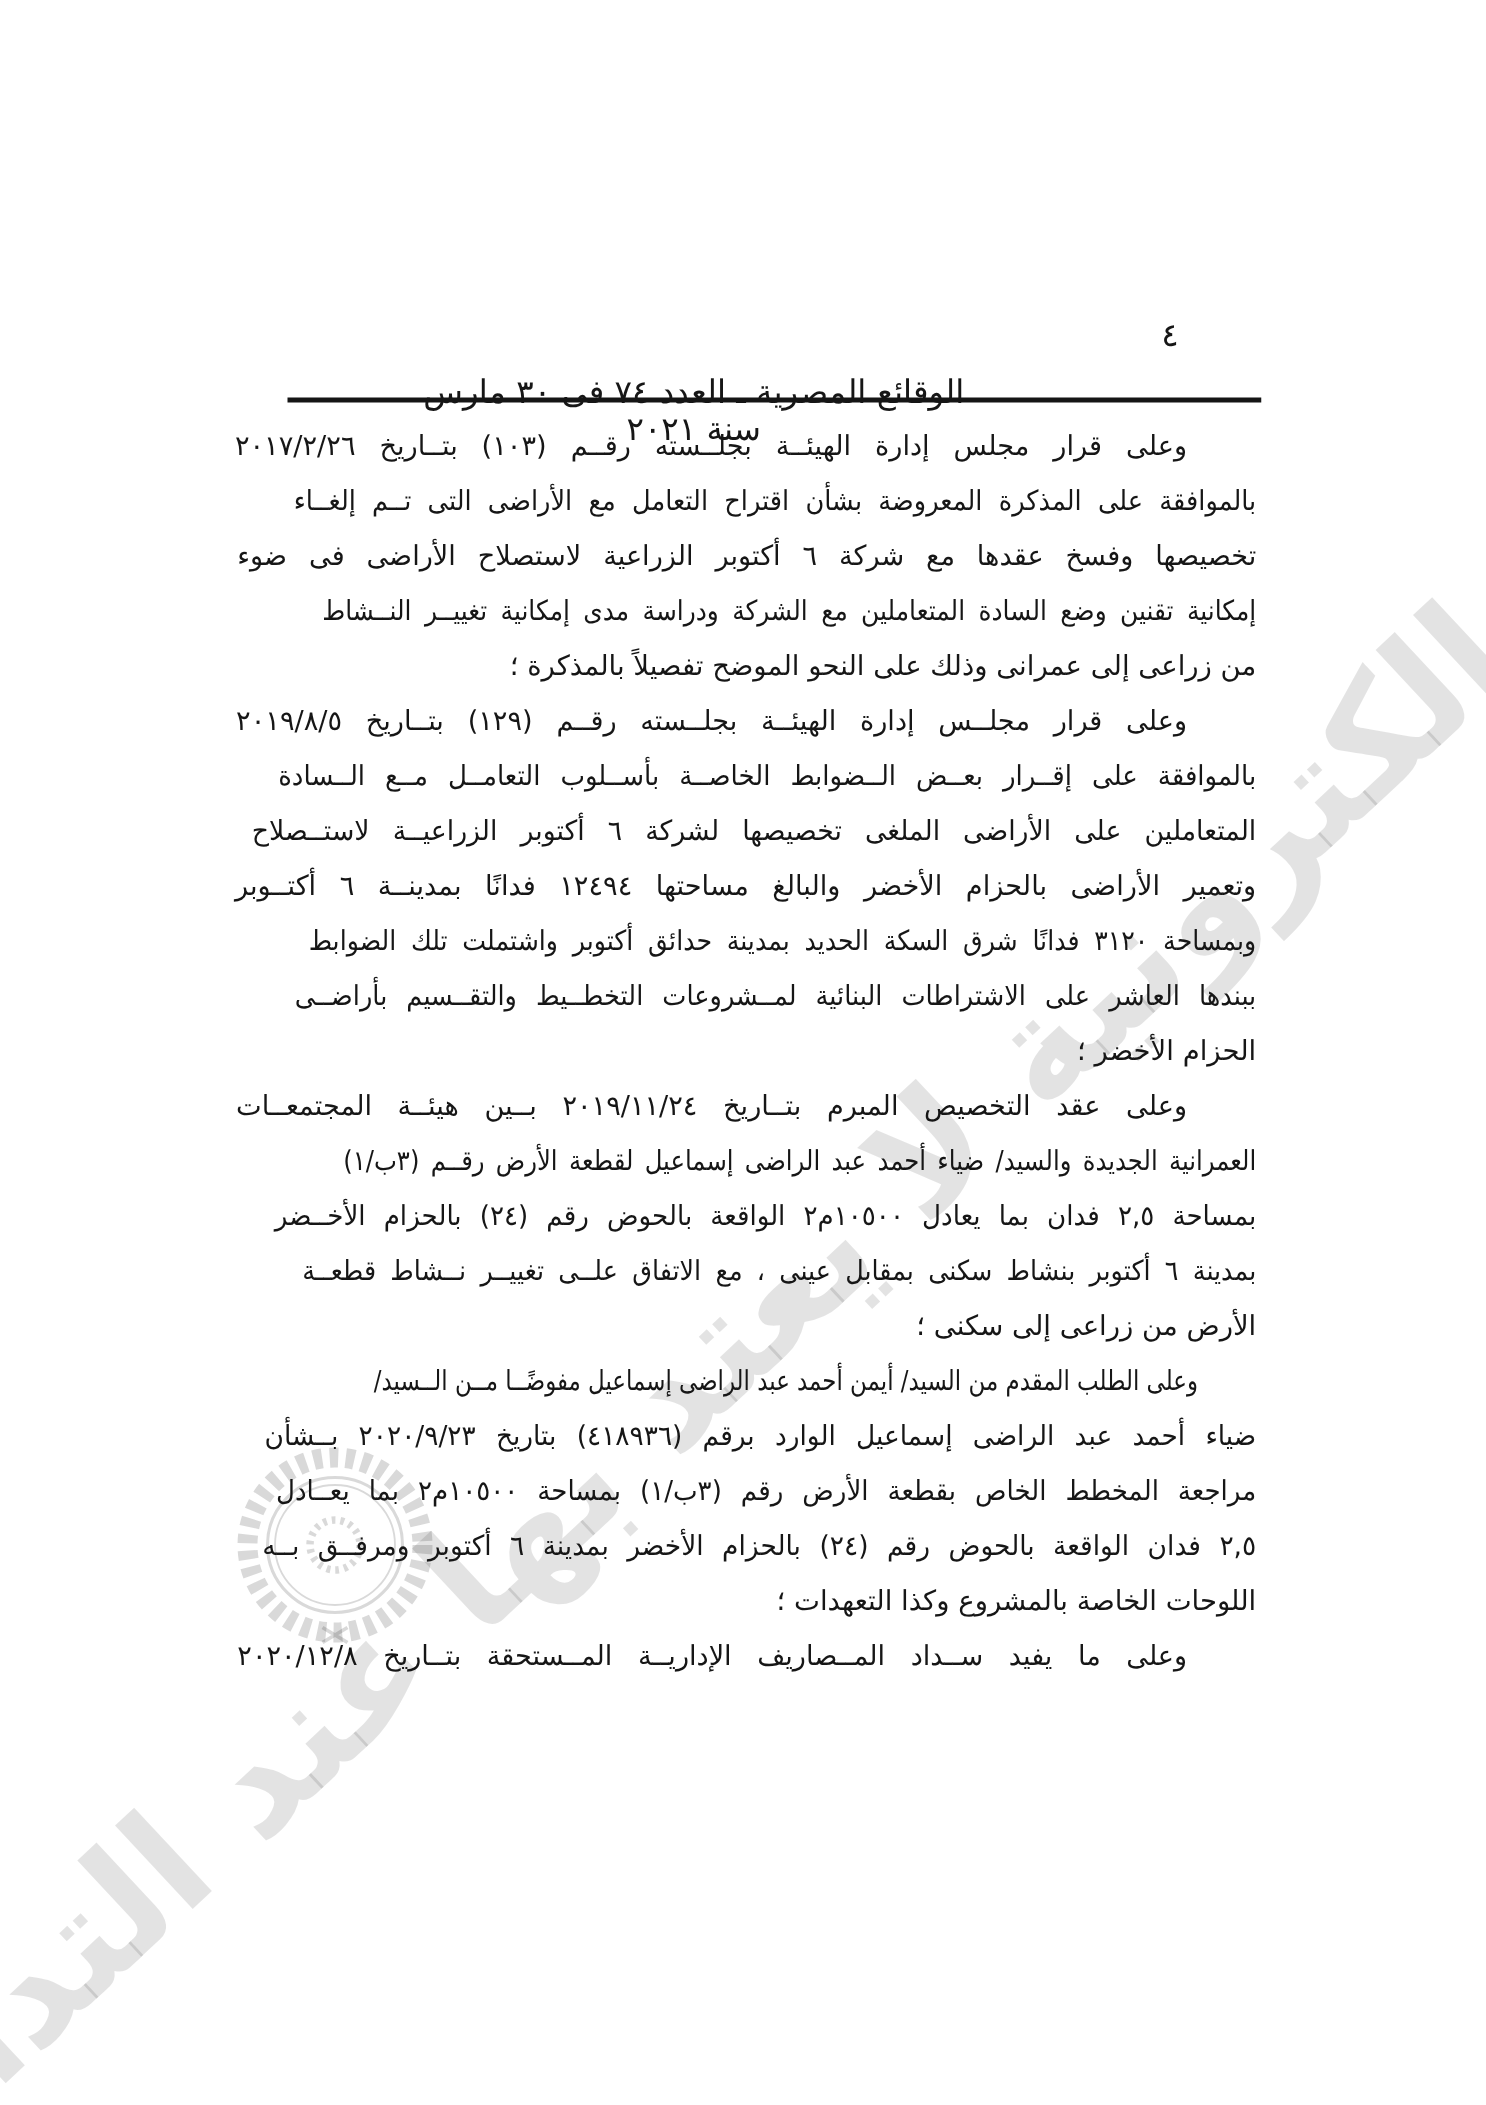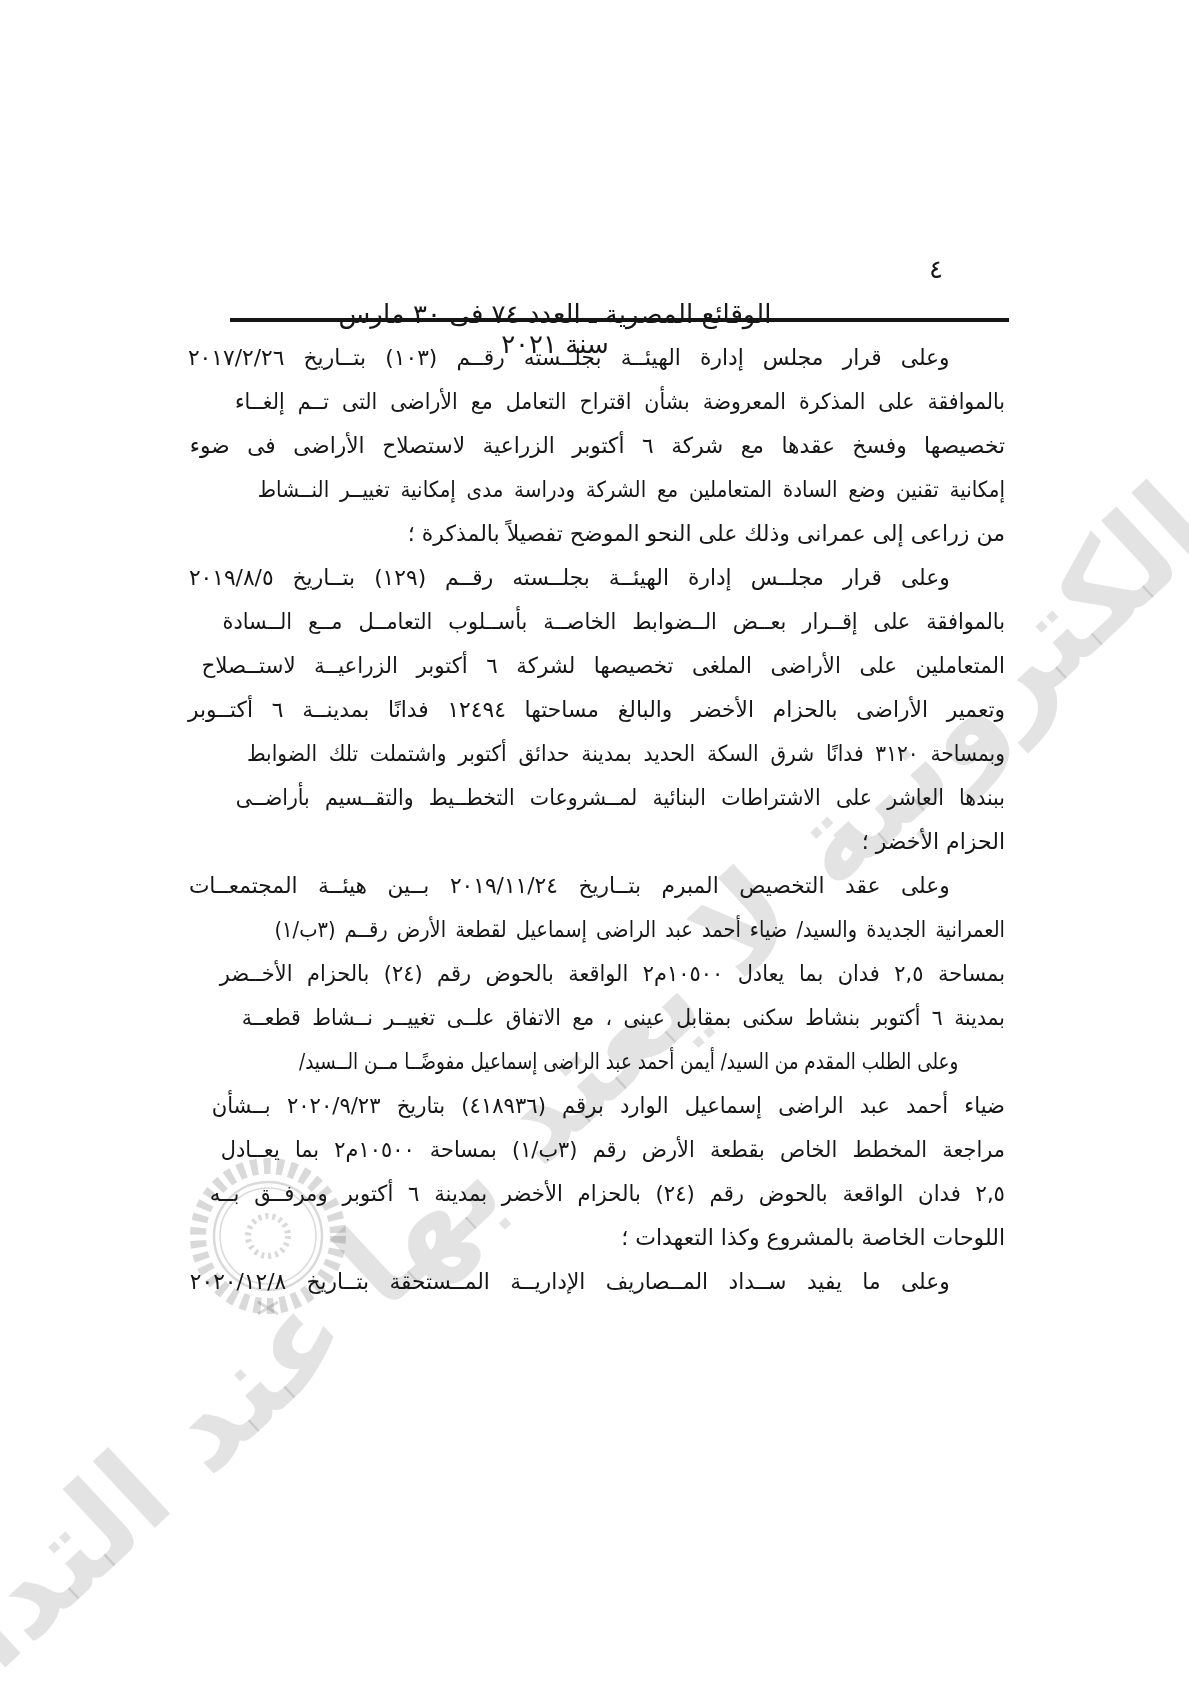--- a/index.html
+++ b/index.html
@@ -84,20 +84,21 @@
       <div class="line" style="transform: scaleX(0.917778); transform-origin: right center;">وبمساحة ٣١٢٠ فدانًا شرق السكة الحديد بمدينة حدائق أكتوبر واشتملت تلك الضوابط</div>
       <div class="line" style="transform: scaleX(0.931229); transform-origin: right center;">ببندها العاشر على الاشتراطات البنائية لمــشروعات التخطــيط والتقــسيم بأراضــى</div>
       <div class="line plast">الحزام الأخضر ؛</div>
     </div>
 
     <div>
       <div class="line pfirst" style="transform: scaleX(0.988038); transform-origin: right center;">وعلى عقد التخصيص المبرم بتــاريخ ٢٠١٩/١١/٢٤ بــين هيئــة المجتمعــات</div>
       <div class="line" style="transform: scaleX(0.884368); transform-origin: right center;">العمرانية الجديدة والسيد/ ضياء أحمد عبد الراضى إسماعيل لقطعة الأرض رقــم (٣ب/١)</div>
       <div class="line" style="transform: scaleX(0.950518); transform-origin: right center;">بمساحة ٢,٥ فدان بما يعادل ١٠٥٠٠م٢ الواقعة بالحوض رقم (٢٤) بالحزام الأخــضر</div>
       <div class="line" style="transform: scaleX(0.923937); transform-origin: right center;">بمدينة ٦ أكتوبر بنشاط سكنى بمقابل عينى ، مع الاتفاق علــى تغييــر نــشاط قطعــة</div>
+      <div class="line plast">الأرض من زراعى إلى سكنى ؛</div>
     </div>
 
     <div>
       <div class="line pfirst" style="transform: scaleX(0.832661); transform-origin: right center;">وعلى الطلب المقدم من السيد/ أيمن أحمد عبد الراضى إسماعيل مفوضًــا مــن الــسيد/</div>
       <div class="line" style="transform: scaleX(0.960465); transform-origin: right center;">ضياء أحمد عبد الراضى إسماعيل الوارد برقم (٤١٨٩٣٦) بتاريخ ٢٠٢٠/٩/٢٣ بــشأن</div>
       <div class="line" style="transform: scaleX(0.949425); transform-origin: right center;">مراجعة المخطط الخاص بقطعة الأرض رقم (٣ب/١) بمساحة ١٠٥٠٠م٢ بما يعــادل</div>
       <div class="line" style="transform: scaleX(0.962704); transform-origin: right center;">٢,٥ فدان الواقعة بالحوض رقم (٢٤) بالحزام الأخضر بمدينة ٦ أكتوبر ومرفــق بــه</div>
       <div class="line plast">اللوحات الخاصة بالمشروع وكذا التعهدات ؛</div>
     </div>
 

